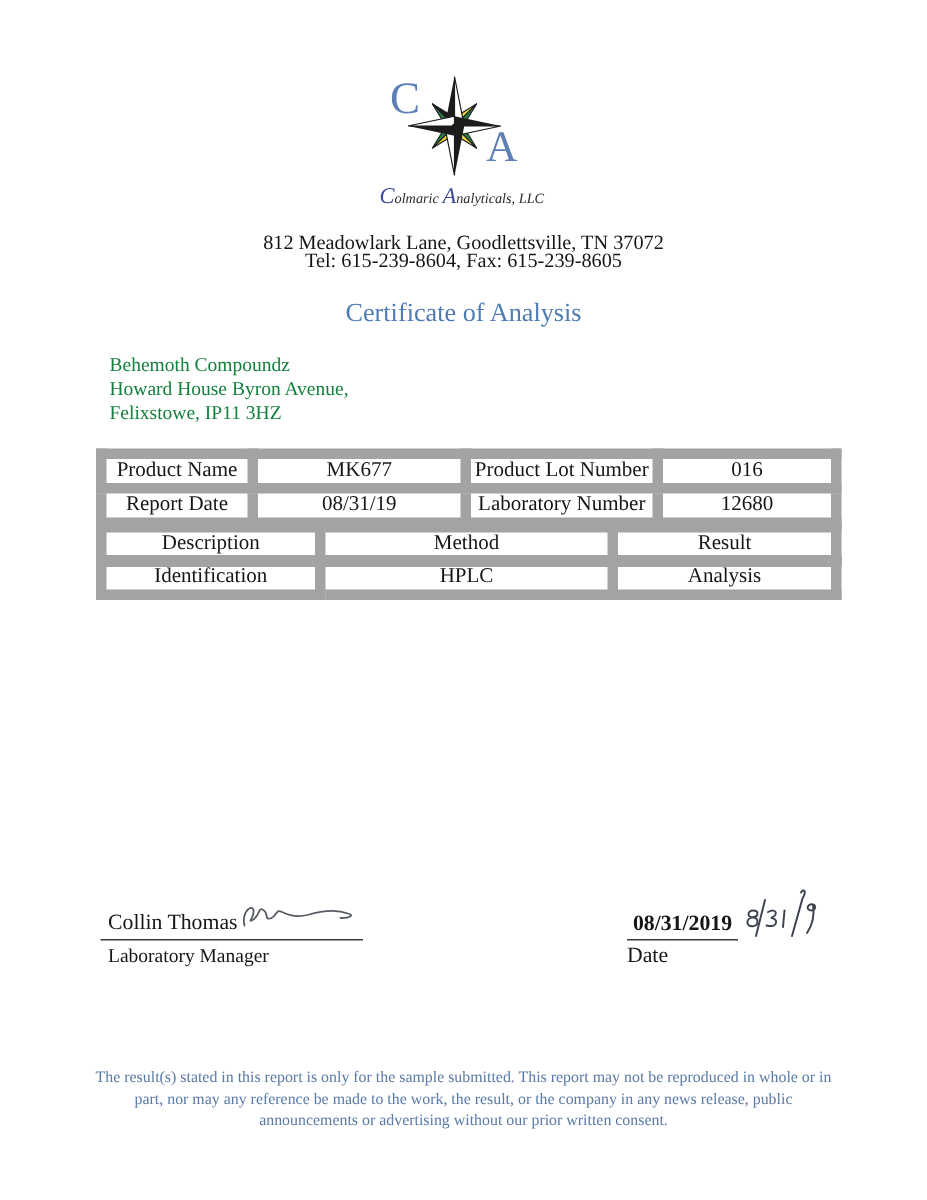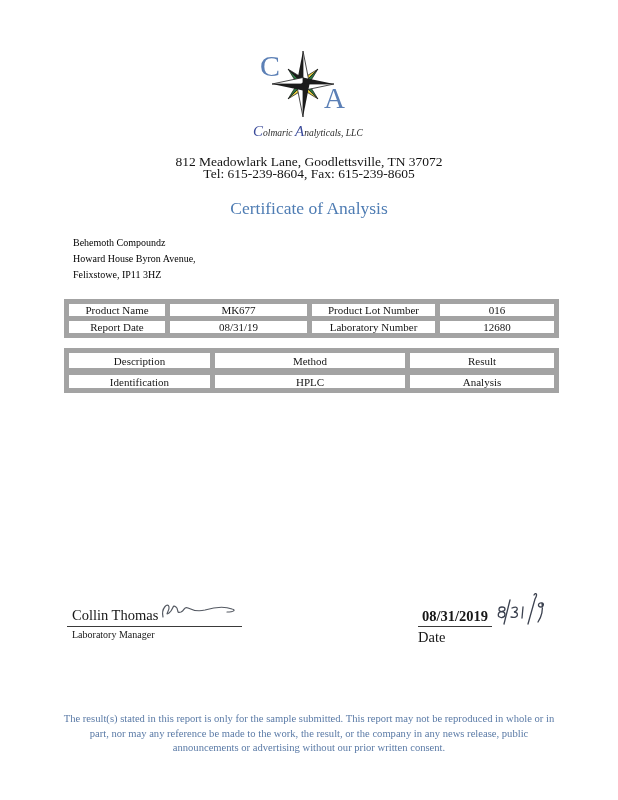--- a/index.html
+++ b/index.html
@@ -19,36 +19,36 @@
   .logo-letter.a { left:324px; top:84px; font-size:29px; }
   .logo-text { position:absolute; left:253px; top:122px; width:120px; font-style:italic; white-space:nowrap; }
   .logo-text .init { font-size:15px; color:#3a4a9a; font-family:"Liberation Serif", serif; }
   .logo-text .rest { font-size:9.5px; color:#2a2a2a; }
   
   .addr { position:absolute; left:0; width:618px; text-align:center; font-size:13.5px; color:#141414; }
   .addr1 { top:154px; }
   .addr2 { top:166px; }
   .doc-title { position:absolute; left:0; top:198px; width:618px; text-align:center; font-size:17.5px; color:#4e7cb3; }
   
-  .recipient { position:absolute; left:73px; top:235px; font-size:10px; line-height:15.8px; color:#000000; }
+  .recipient { position:absolute; left:73px; top:235px; font-size:13px; line-height:15.8px; color:#15803d; }
   
   .tbl { position:absolute; left:64px; width:490px; border-collapse:collapse; table-layout:fixed; }
-  .tbl td, .tbl th { border:5px solid #a3a3a3; font-weight:normal; text-align:center; font-size:11px; color:#161616; padding:0; }
+  .tbl td, .tbl th { border:7px solid #a3a3a3; font-weight:normal; text-align:center; font-size:14px; color:#161616; padding:0; }
   .tbl-product { top:299px; }
   .tbl-product td { height:16px; }
   .tbl-results-head { top:348px; }
   .tbl-results-head th { height:20px; }
   .tbl-results-body { top:370px; }
   .tbl-results-body td { height:18px; }
   
   .sig-left { position:absolute; left:67px; top:603px; width:175px; }
   .sig-line { border-bottom:1.3px solid #3a3a3a; height:24px; position:relative; }
   .sig-name { position:absolute; left:5px; top:4px; font-size:14.5px; color:#161616; white-space:nowrap; }
   .sig-scribble { position:absolute; left:92px; top:-3px; }
-  .sig-role { font-size:10px; color:#161616; padding-left:5px; margin-top:2px; }
+  .sig-role { font-size:13px; color:#161616; padding-left:5px; margin-top:2px; }
   .sig-right { position:absolute; left:418px; top:603px; width:74px; }
   .date-line { border-bottom:1.3px solid #3a3a3a; height:24px; text-align:center; }
   .date-value { font-size:14.5px; color:#161616; line-height:26px; white-space:nowrap;font-weight:bold; }
   .date-label { font-size:14.5px; color:#161616; text-align:left; margin-top:2px; }
   .hand-date { position:absolute; left:494px; top:588px; }
   
   .footer { position:absolute; left:49px; top:712px; width:520px; text-align:center; font-size:10.6px; line-height:14.6px; color:#5a7aa6; }
 </style>
 </head>
 <body>

